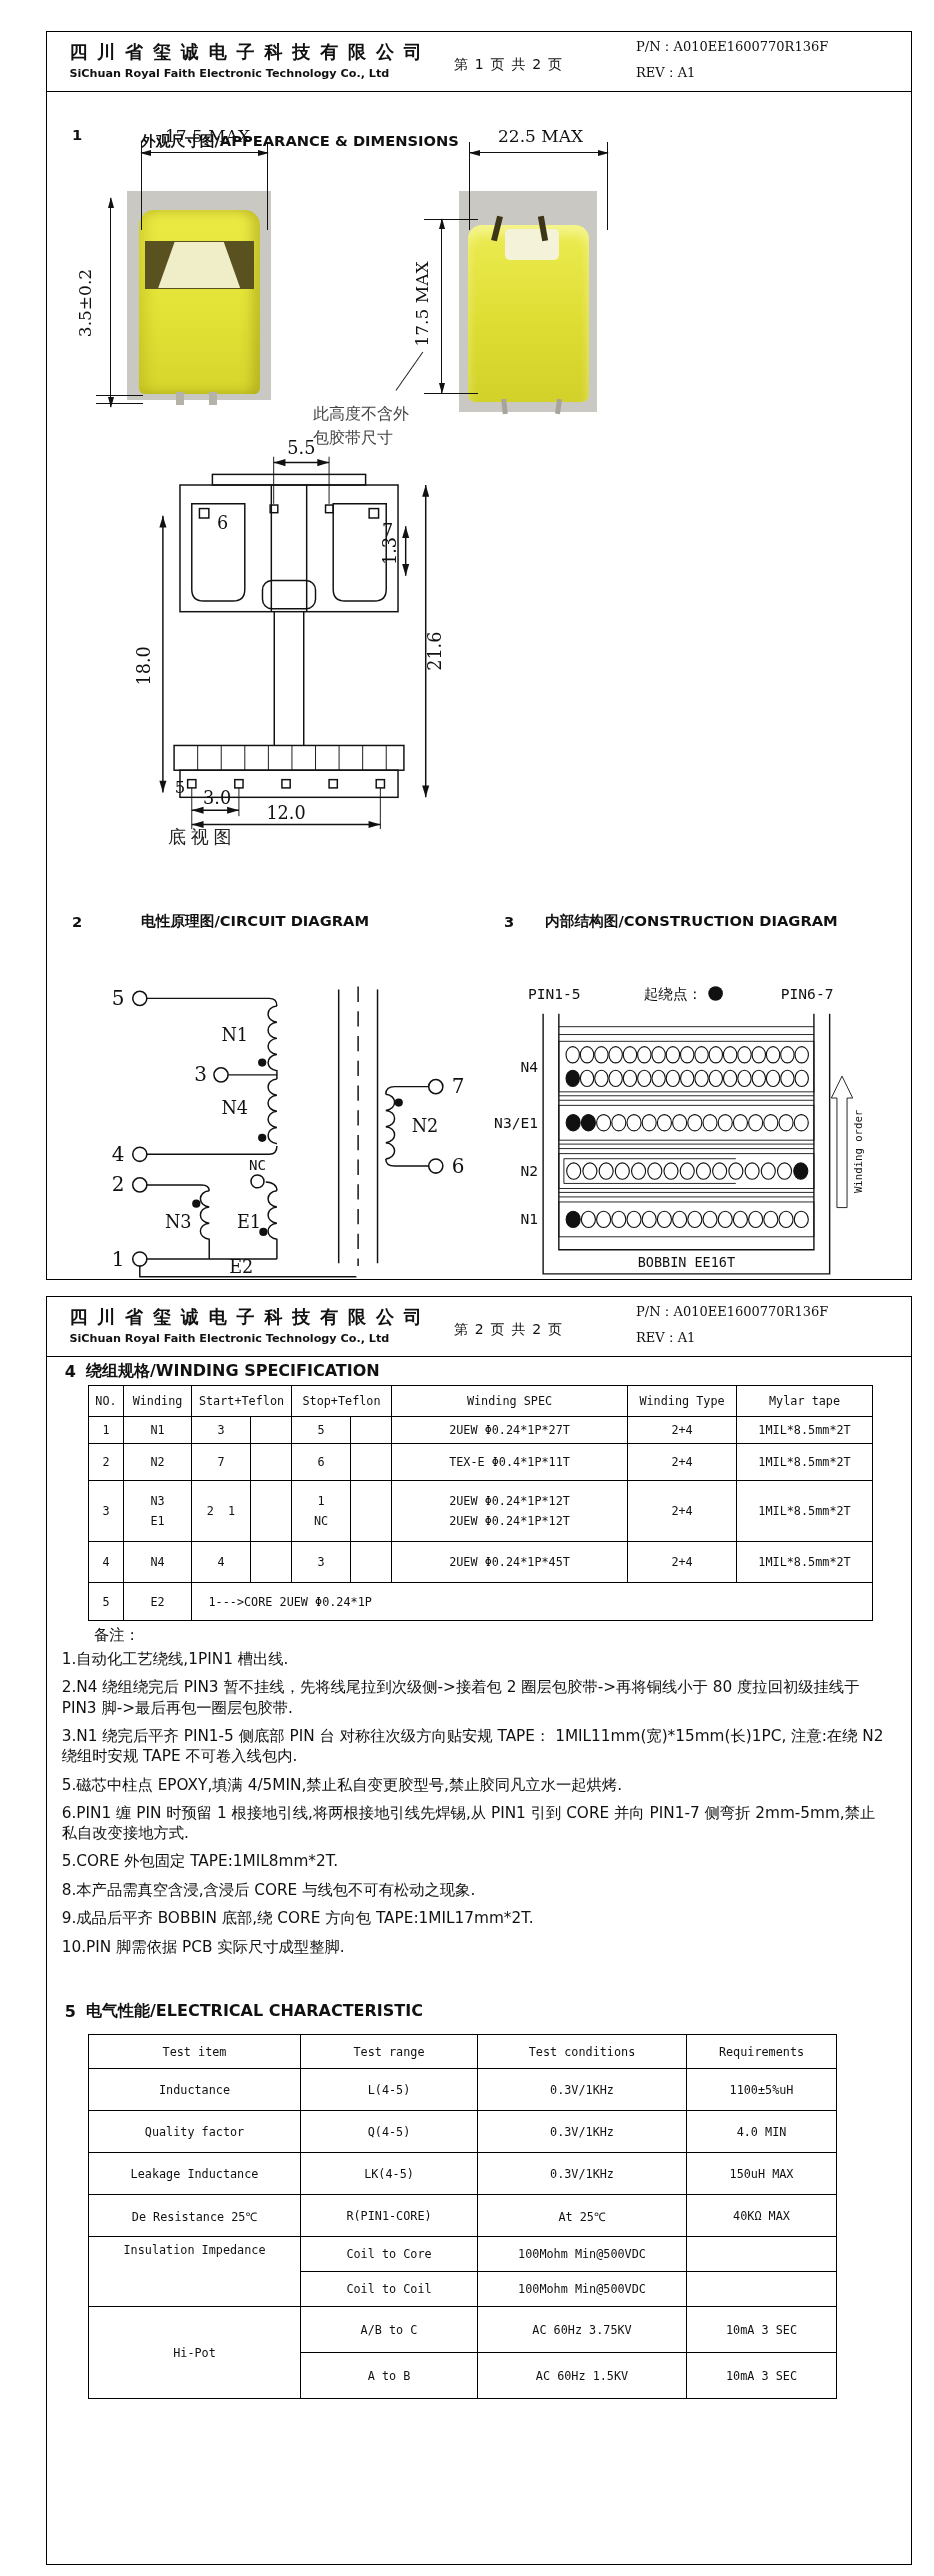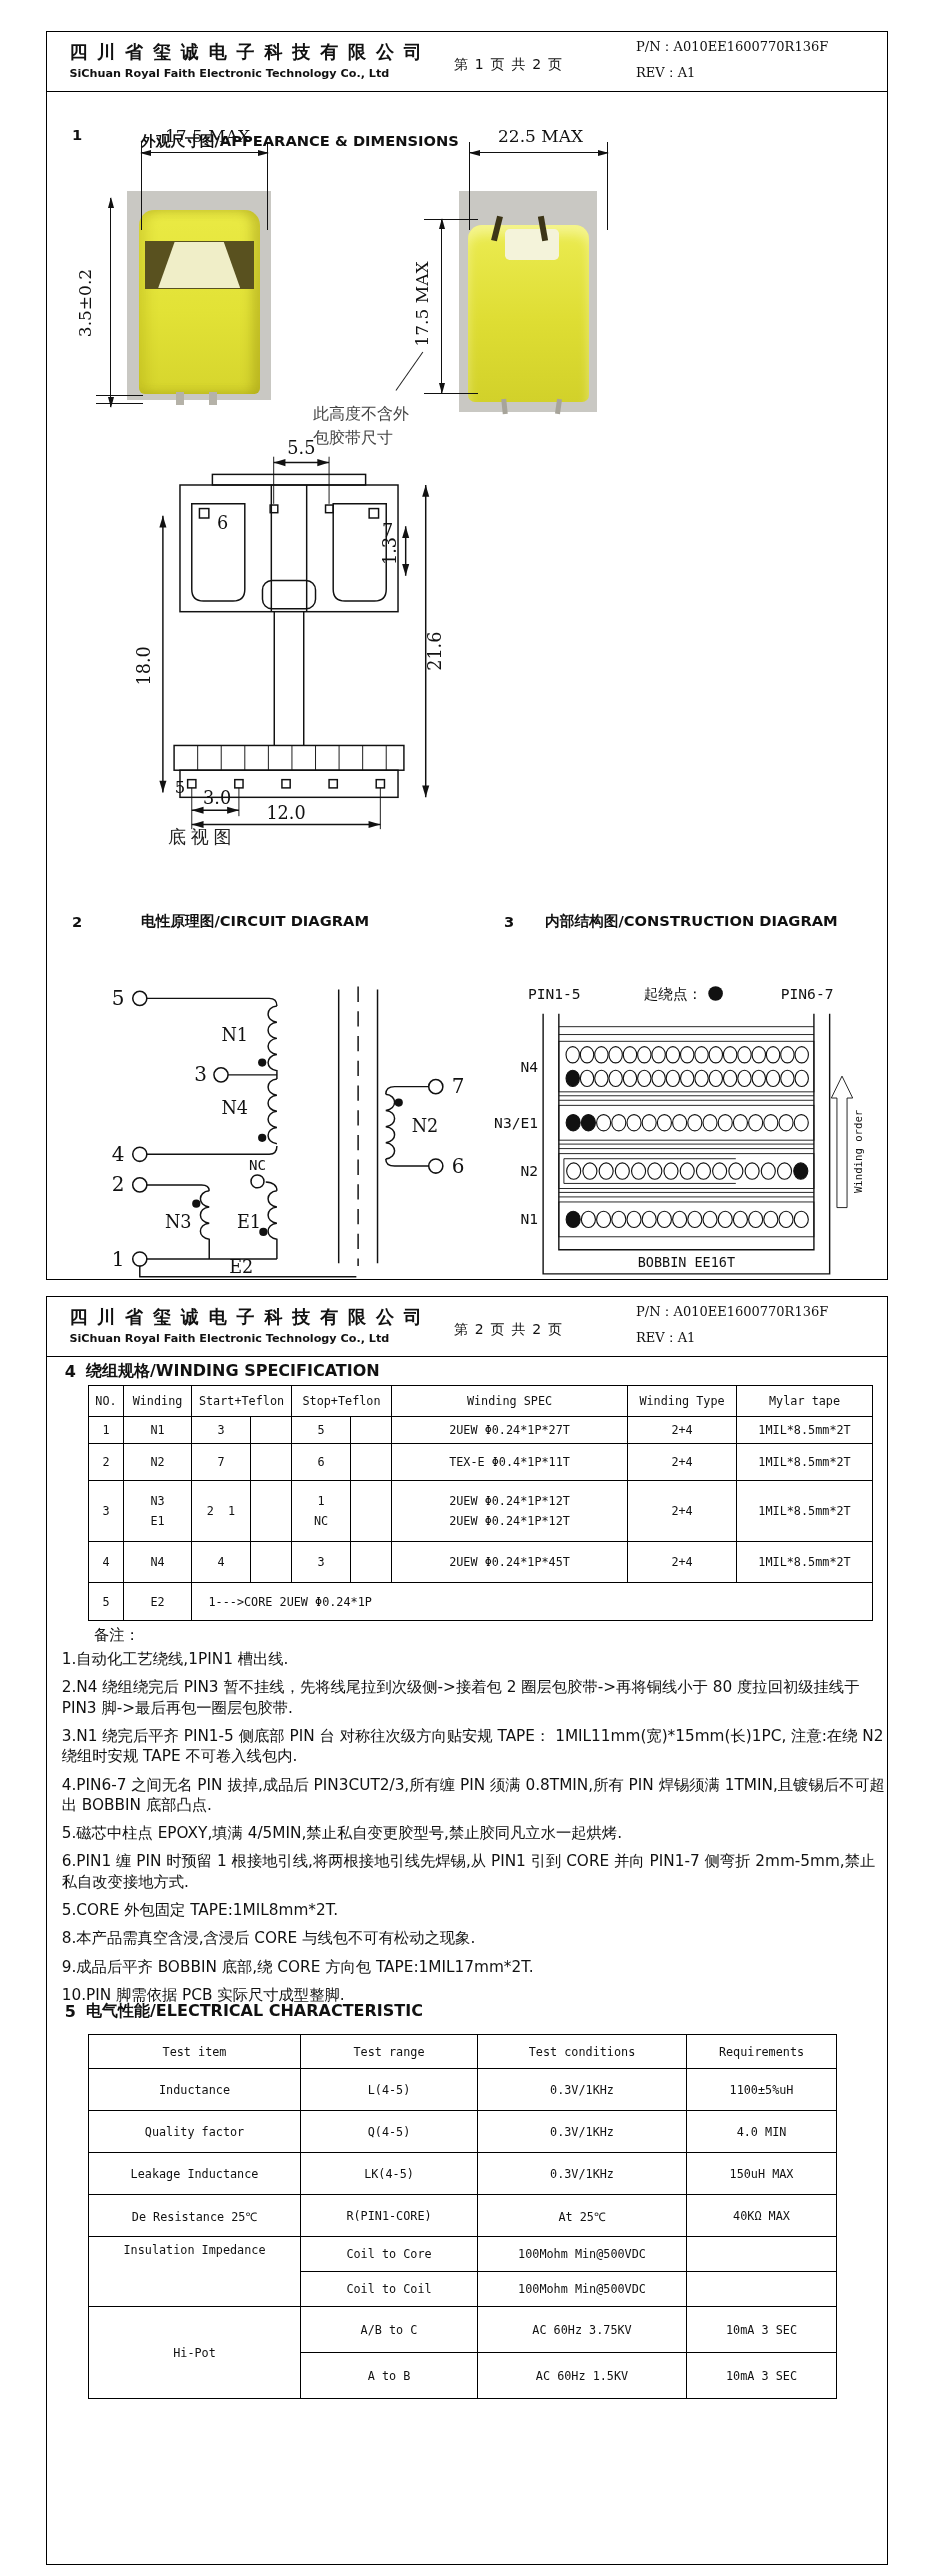--- a/index.html
+++ b/index.html
@@ -1,18 +1,18 @@
 <!DOCTYPE html>
 <html style="font-size:9.4px"><head>
 <meta charset="utf-8">
 <style>
   html,body{margin:0;padding:0;background:#fff;}
   .canvas{position:relative;width:934px;height:2576px;background:#ffffff;overflow:hidden;
           font-family:"DejaVu Sans","Liberation Sans",sans-serif;color:#111;}
-  .page{position:absolute;left:46px;width:840px;border:1.2px solid #000;background:#fff;}
+  .page{position:absolute;left:46px;width:840px;border:1.2px solid #000;background:#fff;padding-left:24px;}
   .page1{top:31px;height:1247px;}
   .page2{top:1296px;height:1267px;}
   
   .hdr{position:absolute;left:0;top:0;width:100%;height:59px;border-bottom:1.2px solid #000;}
   .co-cn{position:absolute;left:22.4px;top:8.2px;font-size:18px;font-weight:bold;letter-spacing:1.8px;white-space:nowrap;}
   .co-en{position:absolute;left:22.4px;top:35px;font-size:11.2px;font-weight:bold;white-space:nowrap;}
   .pginfo{position:absolute;left:407px;top:23.6px;font-size:14px;letter-spacing:1.2px;white-space:nowrap;}
   .pn-line{position:absolute;left:589px;top:5.9px;font-size:13px;font-family:"DejaVu Serif","Liberation Serif",serif;white-space:nowrap;}
   .rev-line{position:absolute;left:589px;top:32px;font-size:13px;font-family:"DejaVu Serif","Liberation Serif",serif;white-space:nowrap;}
   
@@ -482,21 +482,20 @@
         <td colspan="7" class="merged-cell">1---&gt;CORE 2UEW  Φ0.24*1P</td>
       </tr>
     </tbody>
       </table>
 
     <div class="notes-label" style="left:47px;top:328px;">备注：</div>
     <div class="notes" style="left:14.7px;top:352px;">
       <p>1.自动化工艺绕线,1PIN1 槽出线.</p>
       <p>2.N4 绕组绕完后 PIN3 暂不挂线，先将线尾拉到次级侧-&gt;接着包 2 圈层包胶带-&gt;再将铜线小于 80 度拉回初级挂线于 PIN3 脚-&gt;最后再包一圈层包胶带.</p>
       <p>3.N1 绕完后平齐 PIN1-5 侧底部 PIN 台 对称往次级方向贴安规 TAPE：  1MIL11mm(宽)*15mm(长)1PC, 注意:在绕 N2 绕组时安规 TAPE 不可卷入线包内.</p>
-      <p>4.PIN6-7 之间无名 PIN 拔掉,成品后 PIN3CUT2/3,所有缠 PIN 须满 0.8TMIN,所有 PIN 焊锡须满 1TMIN,且镀锡后不可超出 BOBBIN 底部凸点.</p>
       <p>5.磁芯中柱点 EPOXY,填满 4/5MIN,禁止私自变更胶型号,禁止胶同凡立水一起烘烤.</p>
       <p>6.PIN1 缠 PIN 时预留 1 根接地引线,将两根接地引线先焊锡,从 PIN1 引到 CORE 并向 PIN1-7 侧弯折 2mm-5mm,禁止私自改变接地方式.</p>
       <p>5.CORE 外包固定 TAPE:1MIL8mm*2T.</p>
       <p>8.本产品需真空含浸,含浸后 CORE 与线包不可有松动之现象.</p>
       <p>9.成品后平齐 BOBBIN 底部,绕 CORE 方向包 TAPE:1MIL17mm*2T.</p>
       <p>10.PIN 脚需依据 PCB 实际尺寸成型整脚.</p>
     </div>
 
     <div class="sec-num" style="left:17.7px;top:705px;font-size:16px;">5</div>
     <div class="sec-title" style="left:39px;top:704px;font-size:16px;">电气性能/ELECTRICAL CHARACTERISTIC</div>

